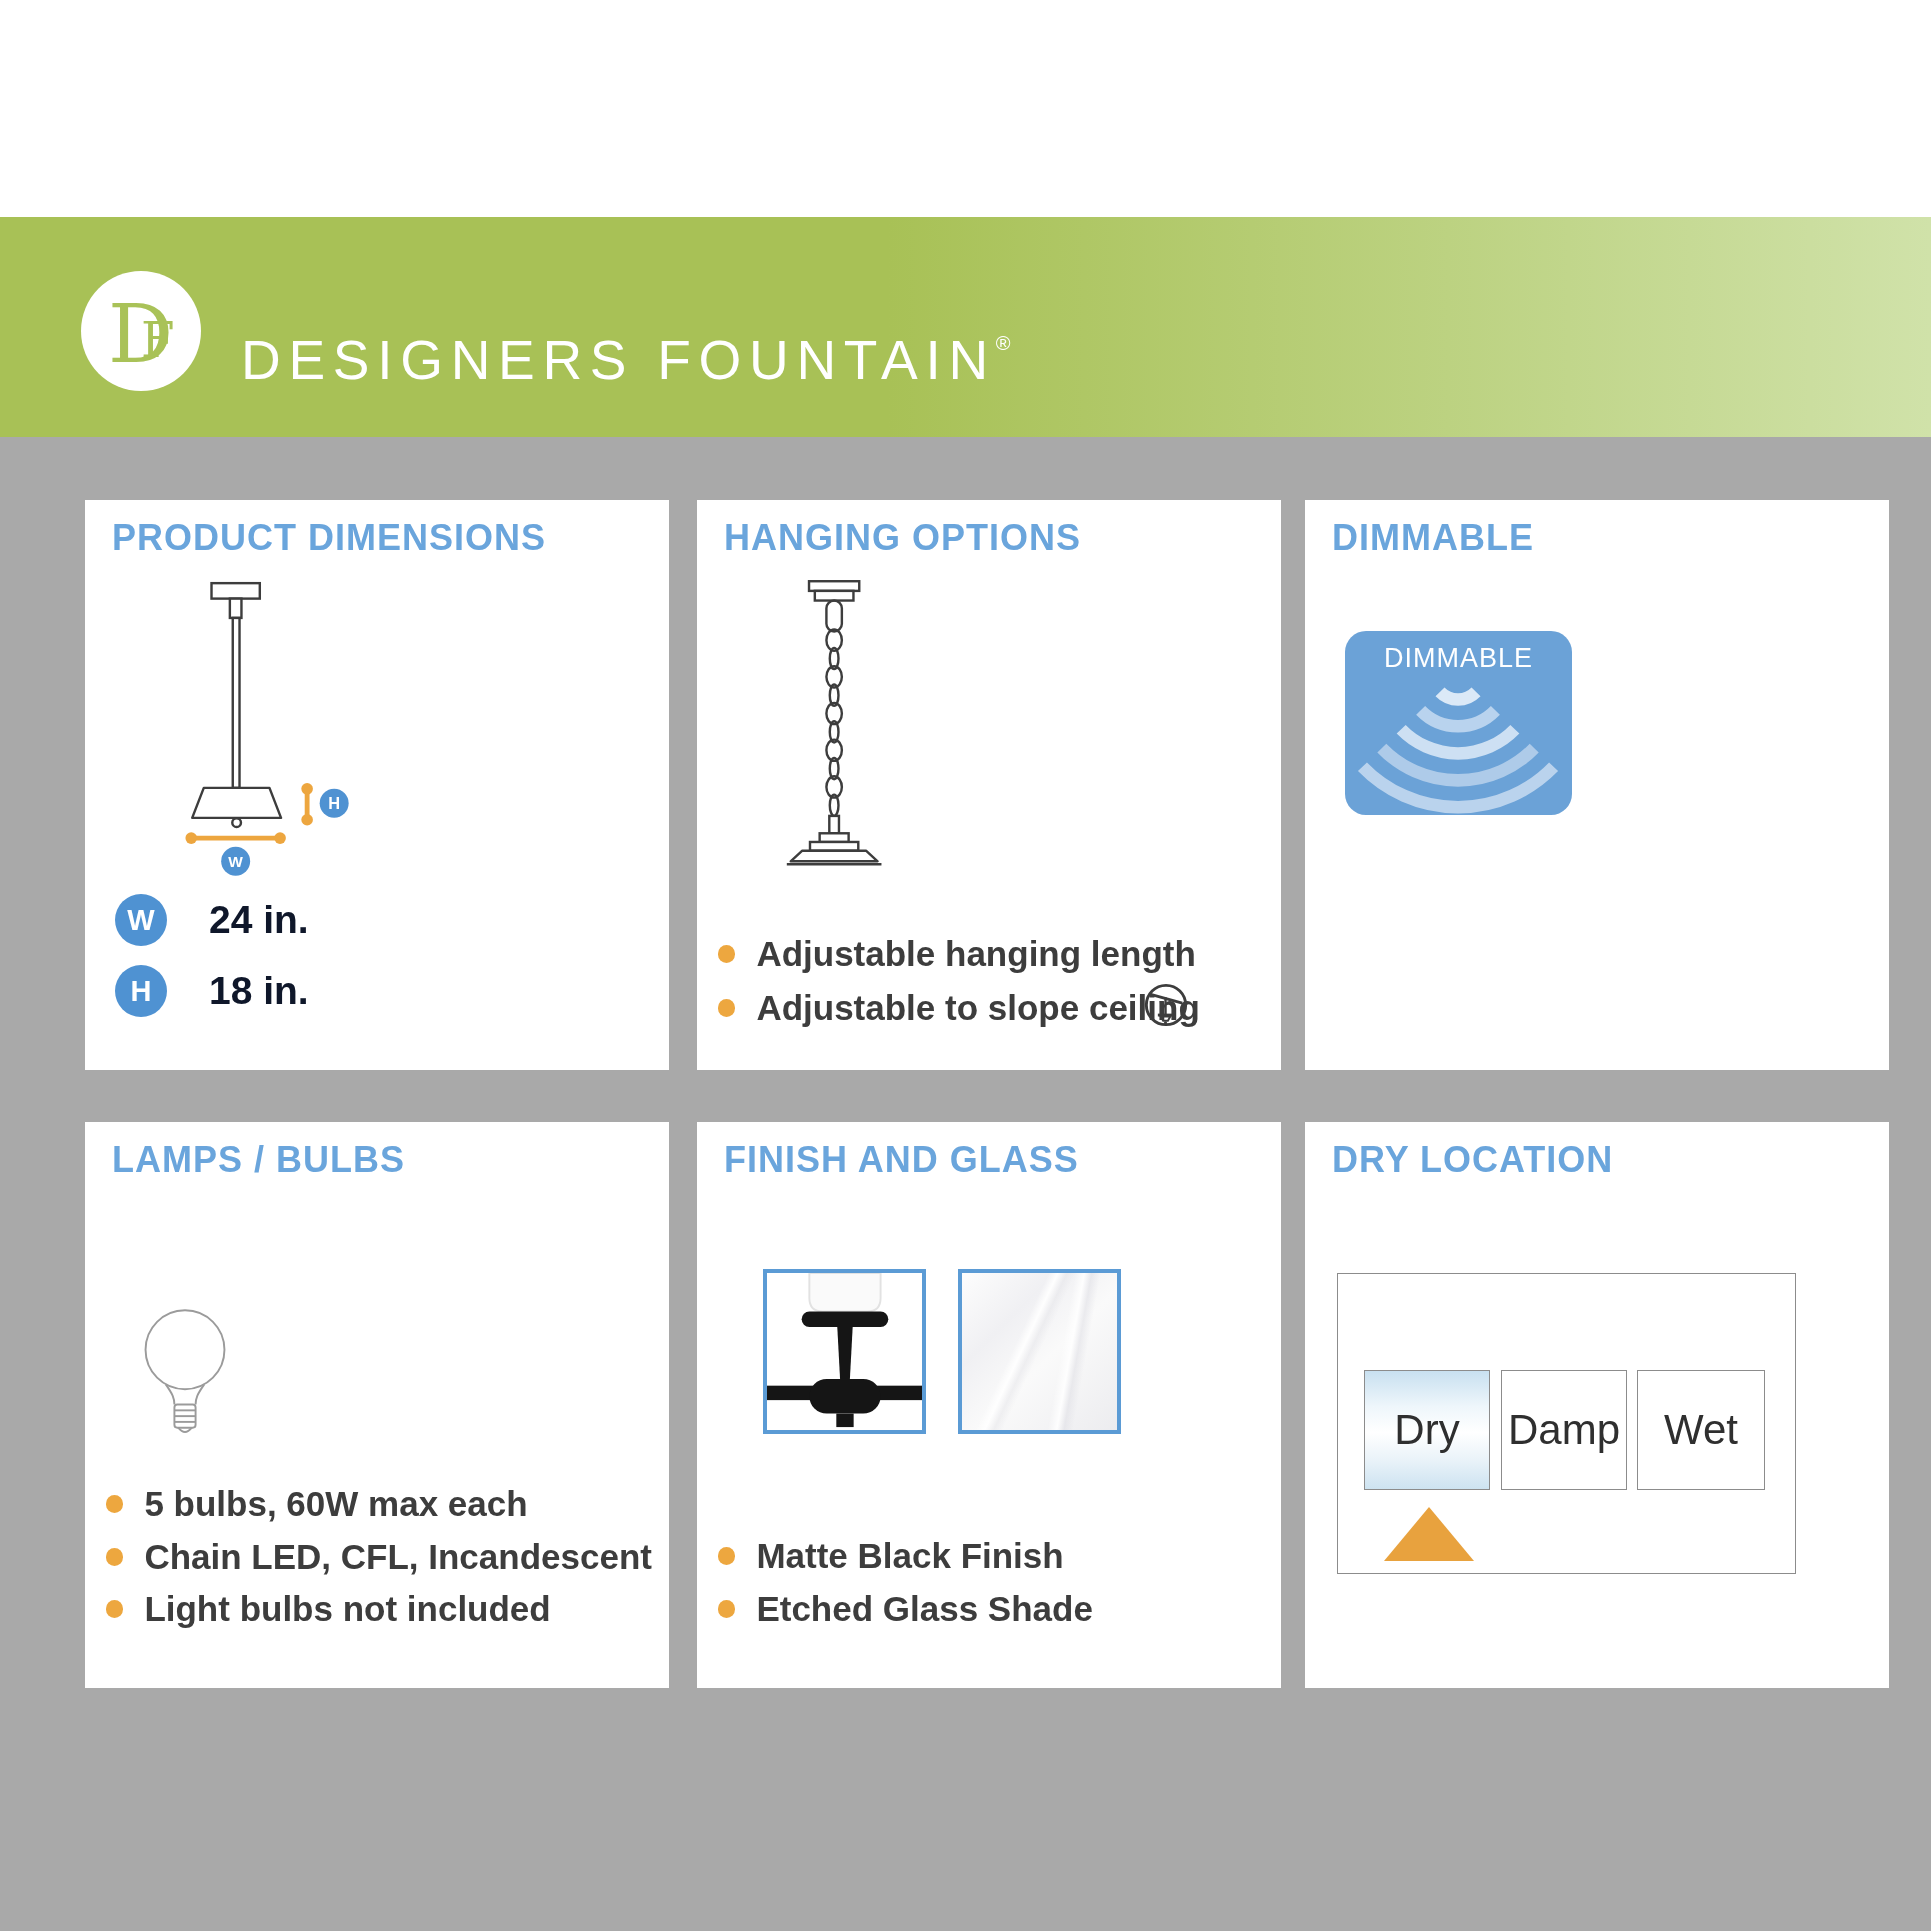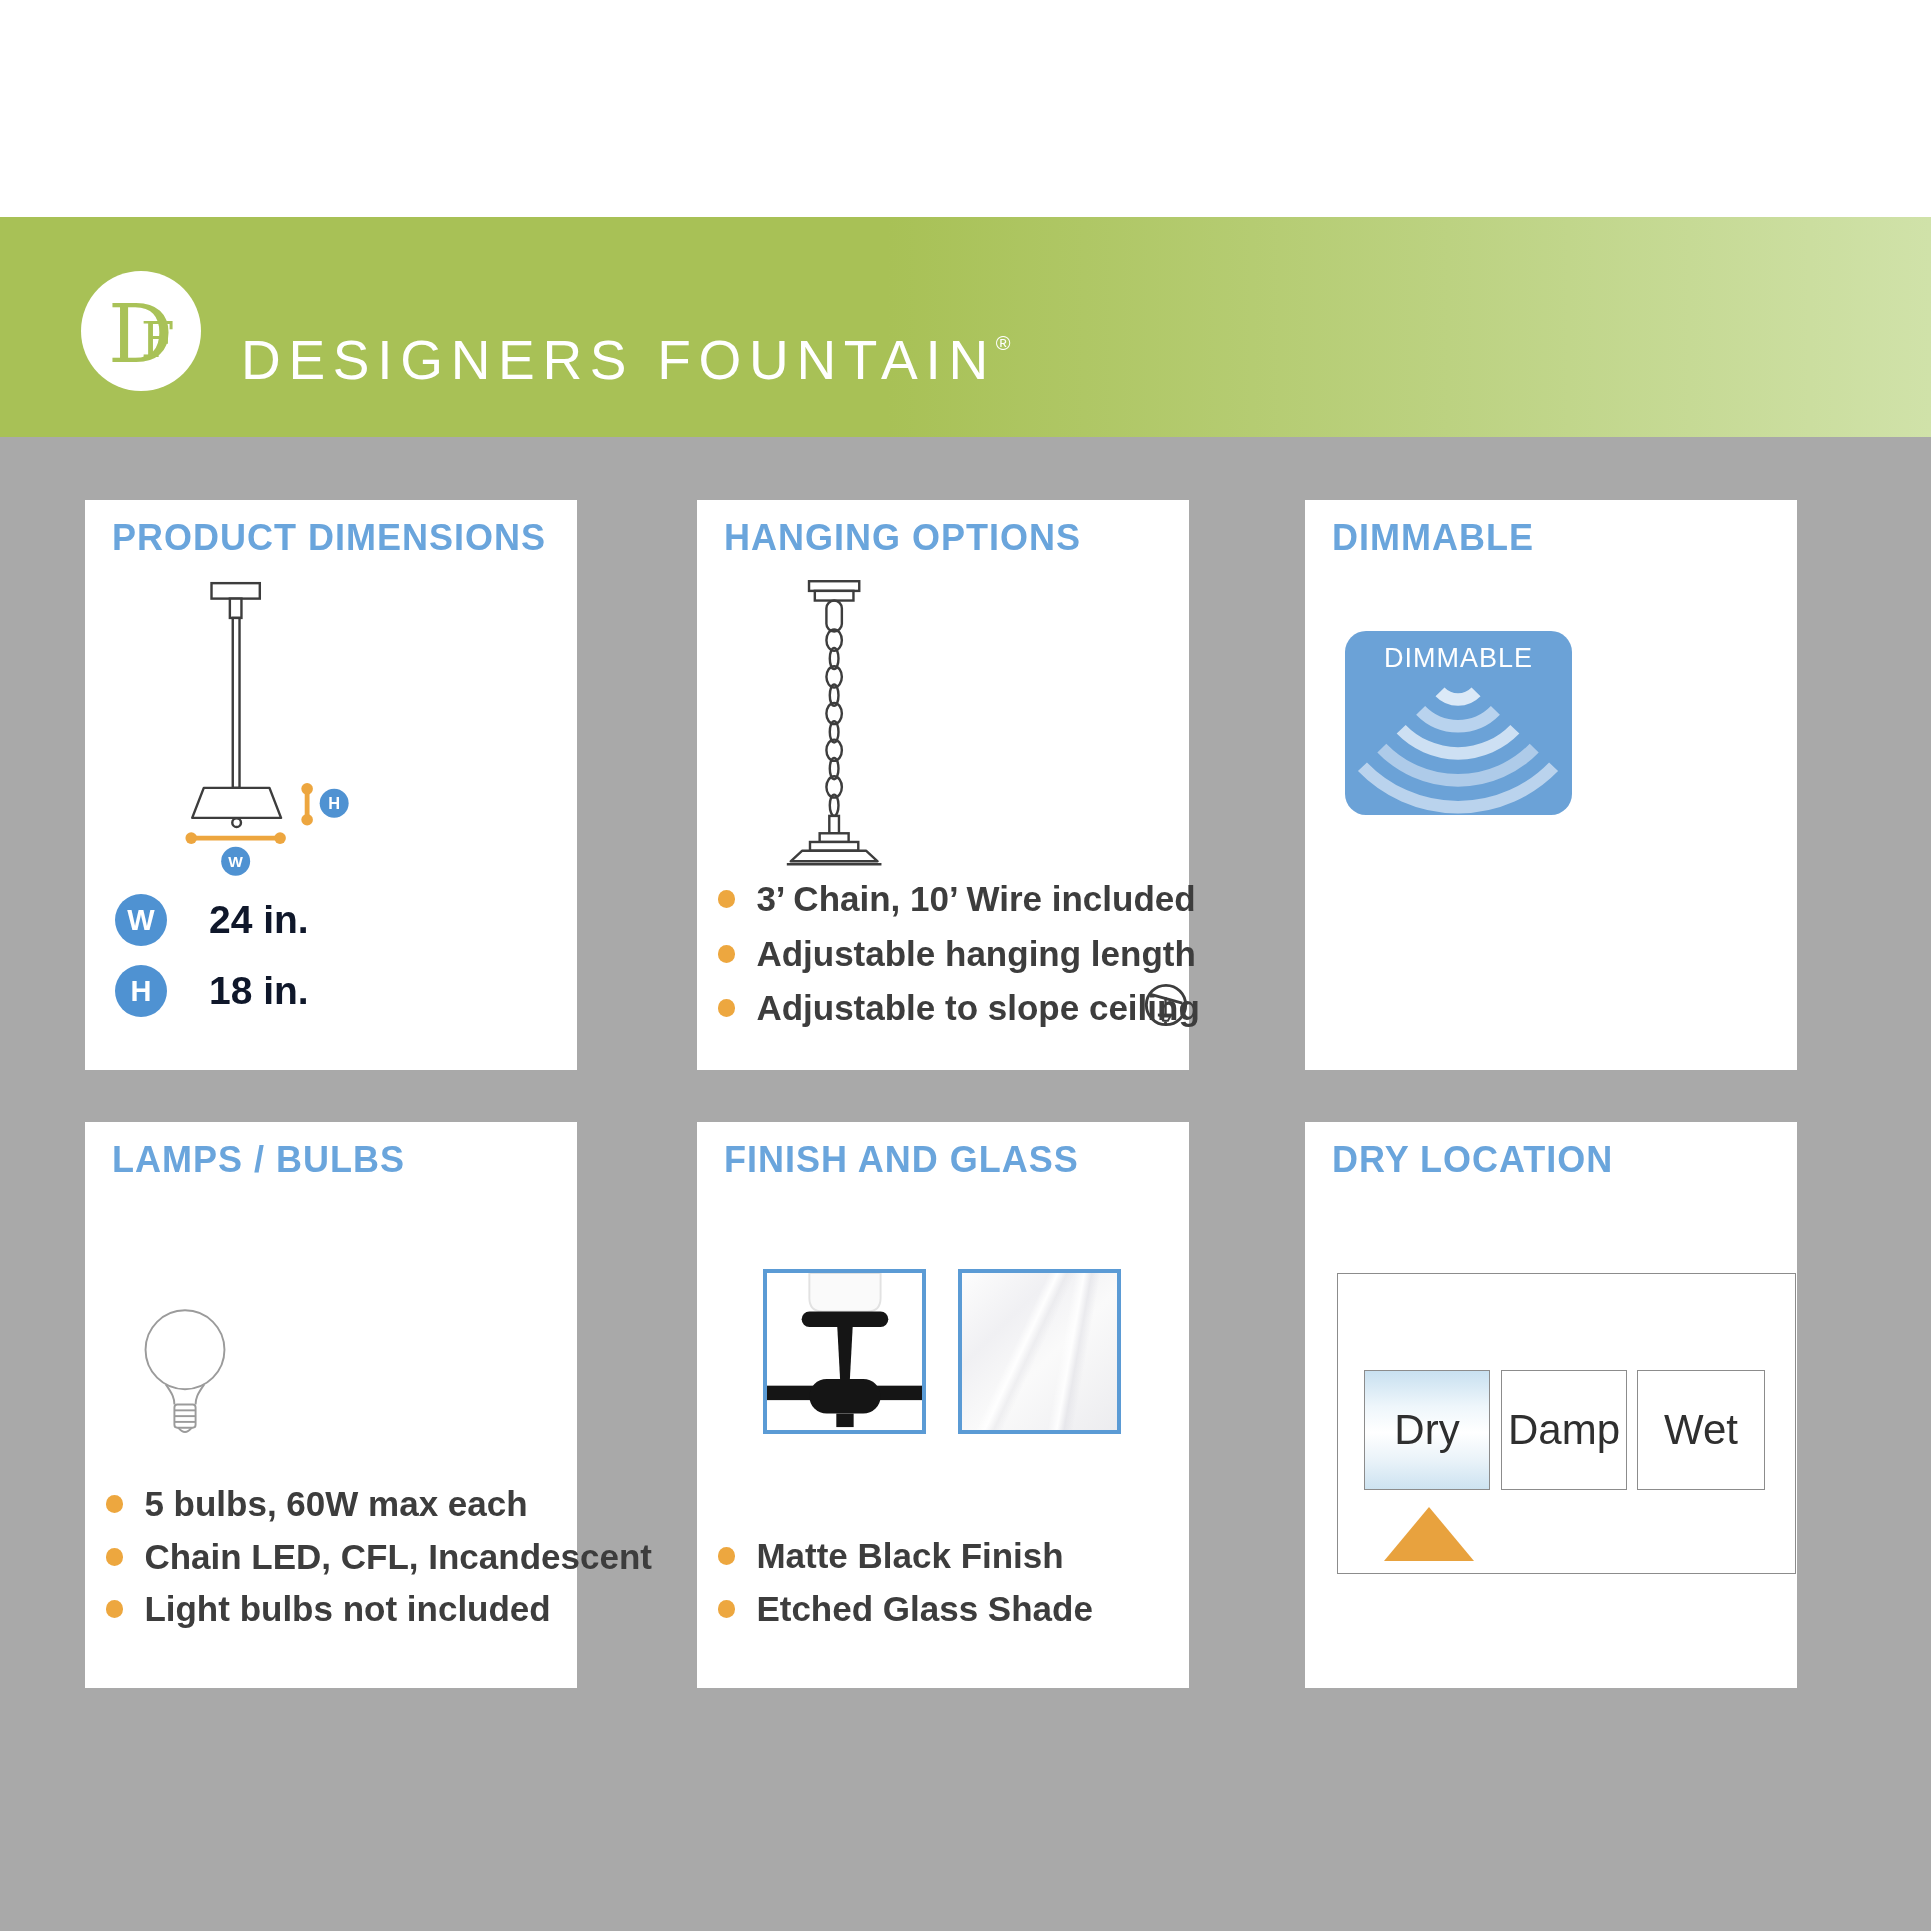--- a/index.html
+++ b/index.html
@@ -17,21 +17,21 @@
     background:#ffffff;border-radius:50%;
   }
   .brand{
     position:absolute;left:241px;top:299px;font-size:55px;line-height:88px;
     letter-spacing:7.7px;color:#ffffff;white-space:nowrap;font-weight:400;
   }
   .brand .reg{font-size:20px;vertical-align:29px;letter-spacing:0;}
   
   .canvas{position:absolute;left:0;top:437px;width:1931px;height:1494px;background:#a9a9a9;}
   
-  .card{position:absolute;width:492px;background:#ffffff;}
+  .card{position:absolute;width:584px;background:#ffffff;}
   .card-title{
     position:absolute;left:27px;top:17.4px;font-size:36px;font-weight:700;
     letter-spacing:1px;color:#6aa5dc;white-space:nowrap;
   }
   
   .bullet{position:absolute;left:21px;height:42px;display:flex;align-items:center;}
   .bullet .dot{width:17.4px;height:17.4px;border-radius:50%;background:#eda73f;margin-right:21px;flex:0 0 auto;}
   .bullet .btxt{font-size:35px;font-weight:700;color:#3d3d3d;white-space:nowrap;}
   
   .dim-row{position:absolute;left:30px;height:52px;display:flex;align-items:center;}
@@ -154,24 +154,20 @@
       <ellipse cx="142" cy="297" rx="8" ry="11" fill="none"></ellipse>
       <ellipse cx="142" cy="316" rx="4.5" ry="11" fill="none"></ellipse>
       <rect x="137" y="327" width="10" height="18"></rect>
       <rect x="127" y="345" width="30" height="9"></rect>
       <rect x="117" y="354" width="50" height="9"></rect>
       <polygon points="109,363 175,363 187,374 97,374" stroke-linejoin="round"></polygon>
       <line x1="93" y1="377" x2="191" y2="377"></line>
     </g>
   </svg>
 
-  <div class="bullet" style="top:378px;">
-    <div class="dot"></div>
-    <div class="btxt">3’ Chain, 10’ Wire included</div>
-  </div>
   <div class="bullet" style="top:433px;">
     <div class="dot"></div>
     <div class="btxt">Adjustable hanging length</div>
   </div>
   <div class="bullet" style="top:487px;">
     <div class="dot"></div>
     <div class="btxt">Adjustable to slope ceiling</div>
   </div>
 
   <svg class="abs" style="left:446px;top:482px;" width="46" height="46" viewBox="0 0 48 48">

